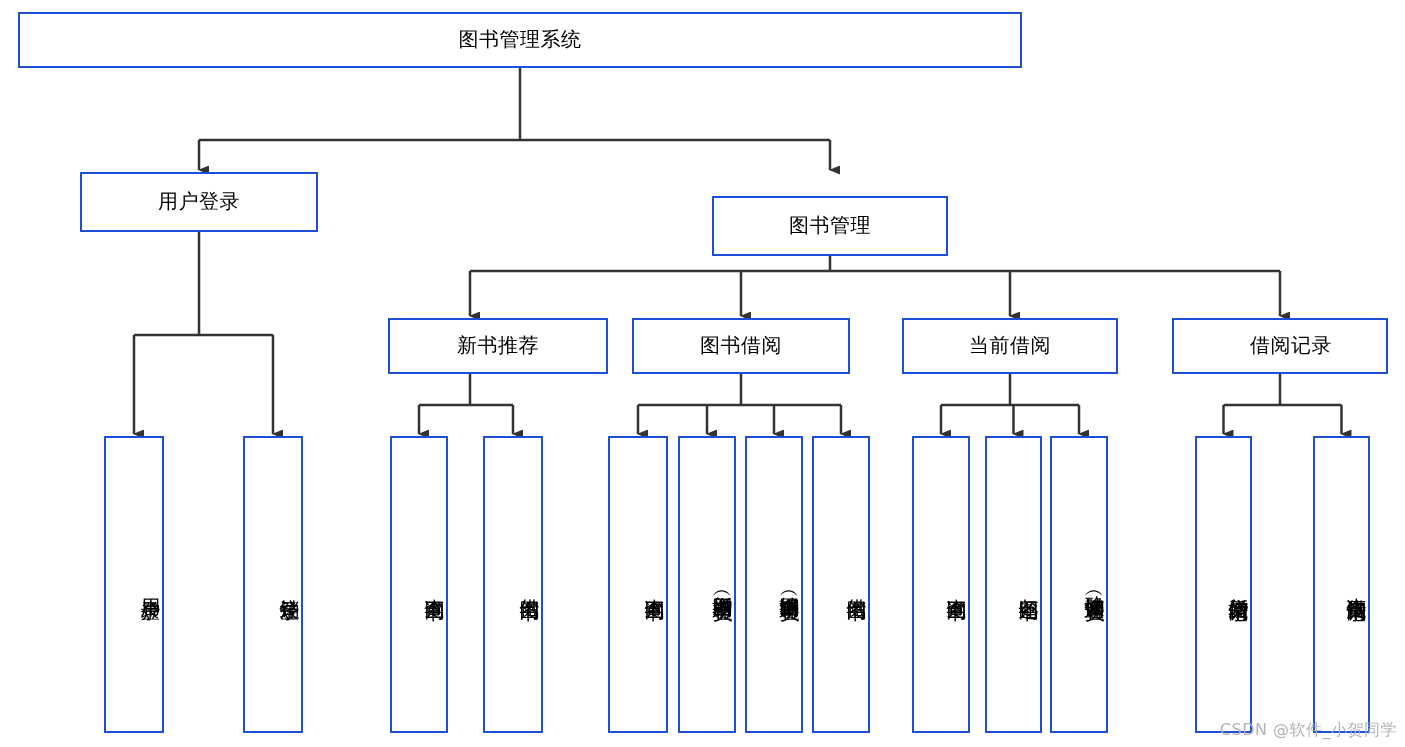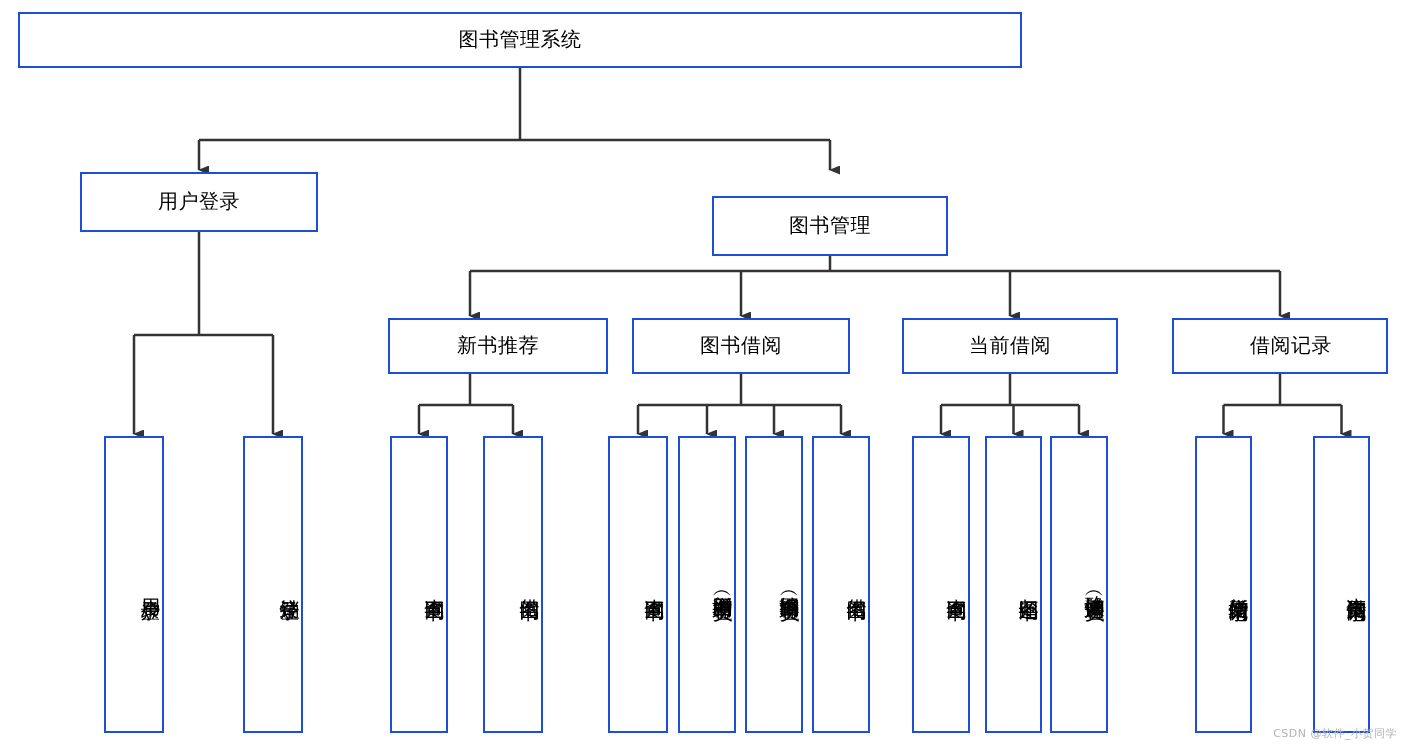--- a/index.html
+++ b/index.html
@@ -59,21 +59,21 @@
     display: block;
     max-height: 100%;
   }
   .node-label {
     display: block;
   }
   #watermark {
     position: absolute;
     right: 8px;
     bottom: 6px;
-    font-size: 11px;
+    font-size: 16px;
     color: #b3b3b3;
     letter-spacing: 0.5px;
     white-space: nowrap;
     font-family: "DejaVu Sans", "Liberation Sans", sans-serif;
   }
 </style>
 </head>
 <body>
 
 <div id="diagram-root">

